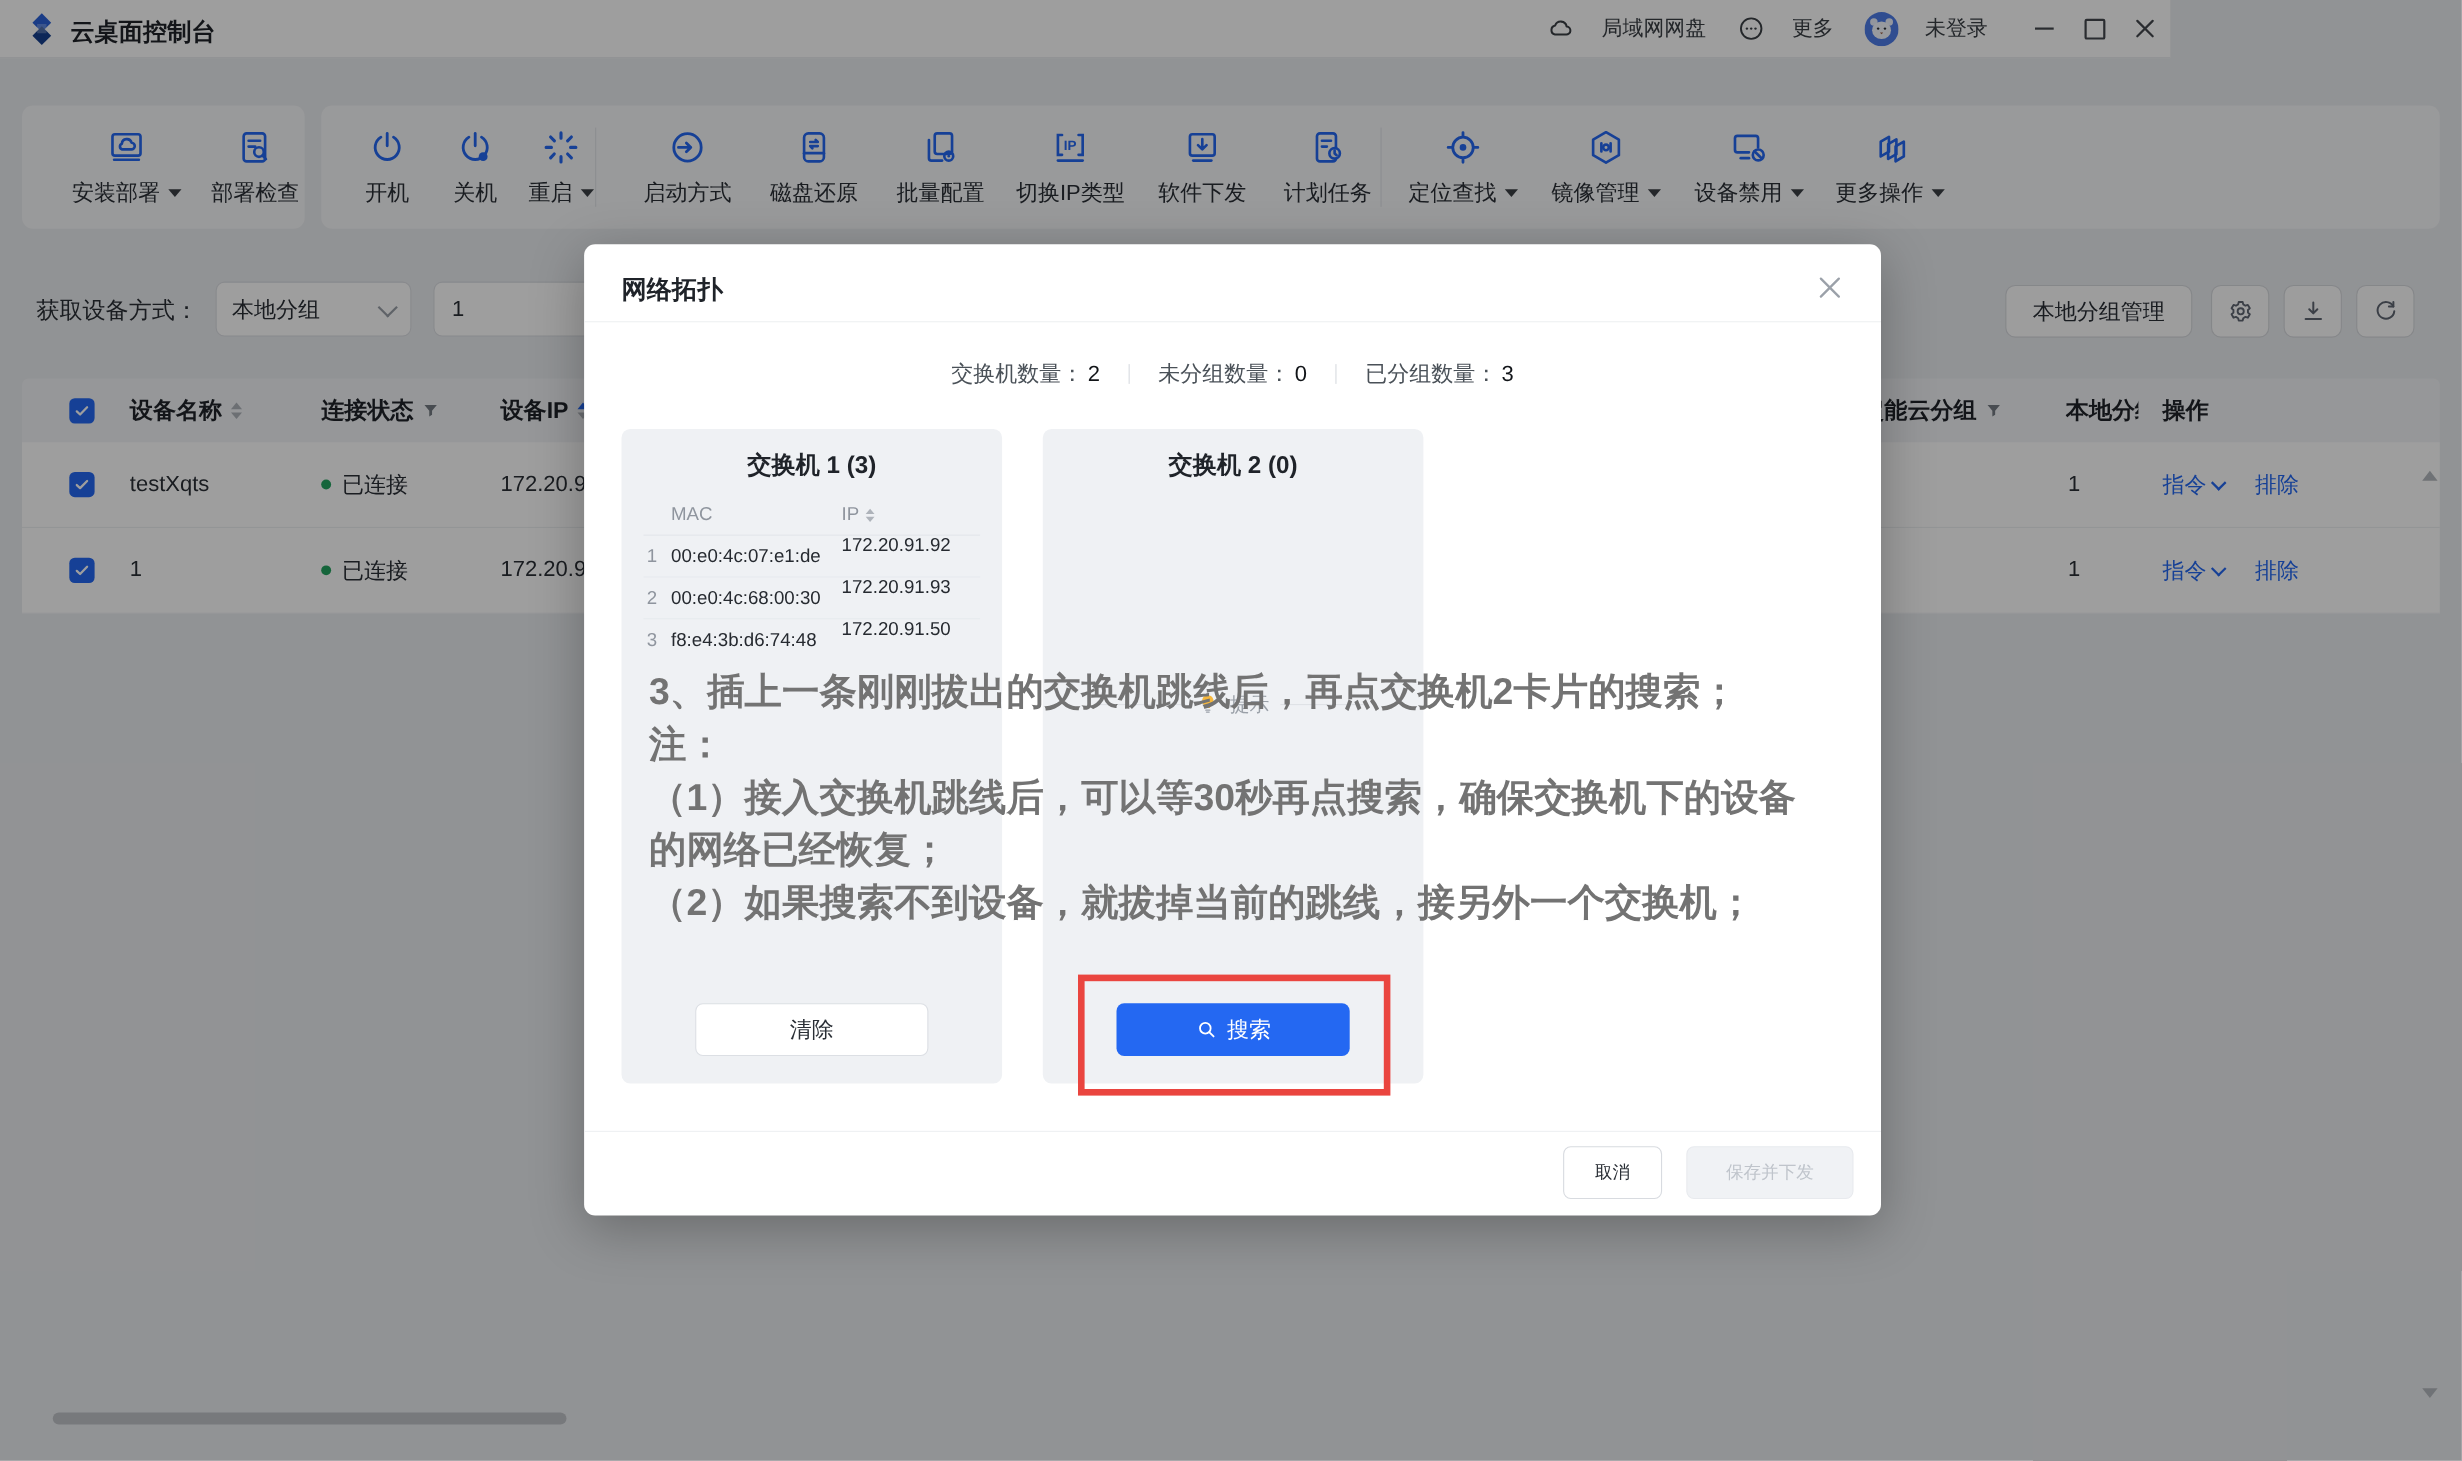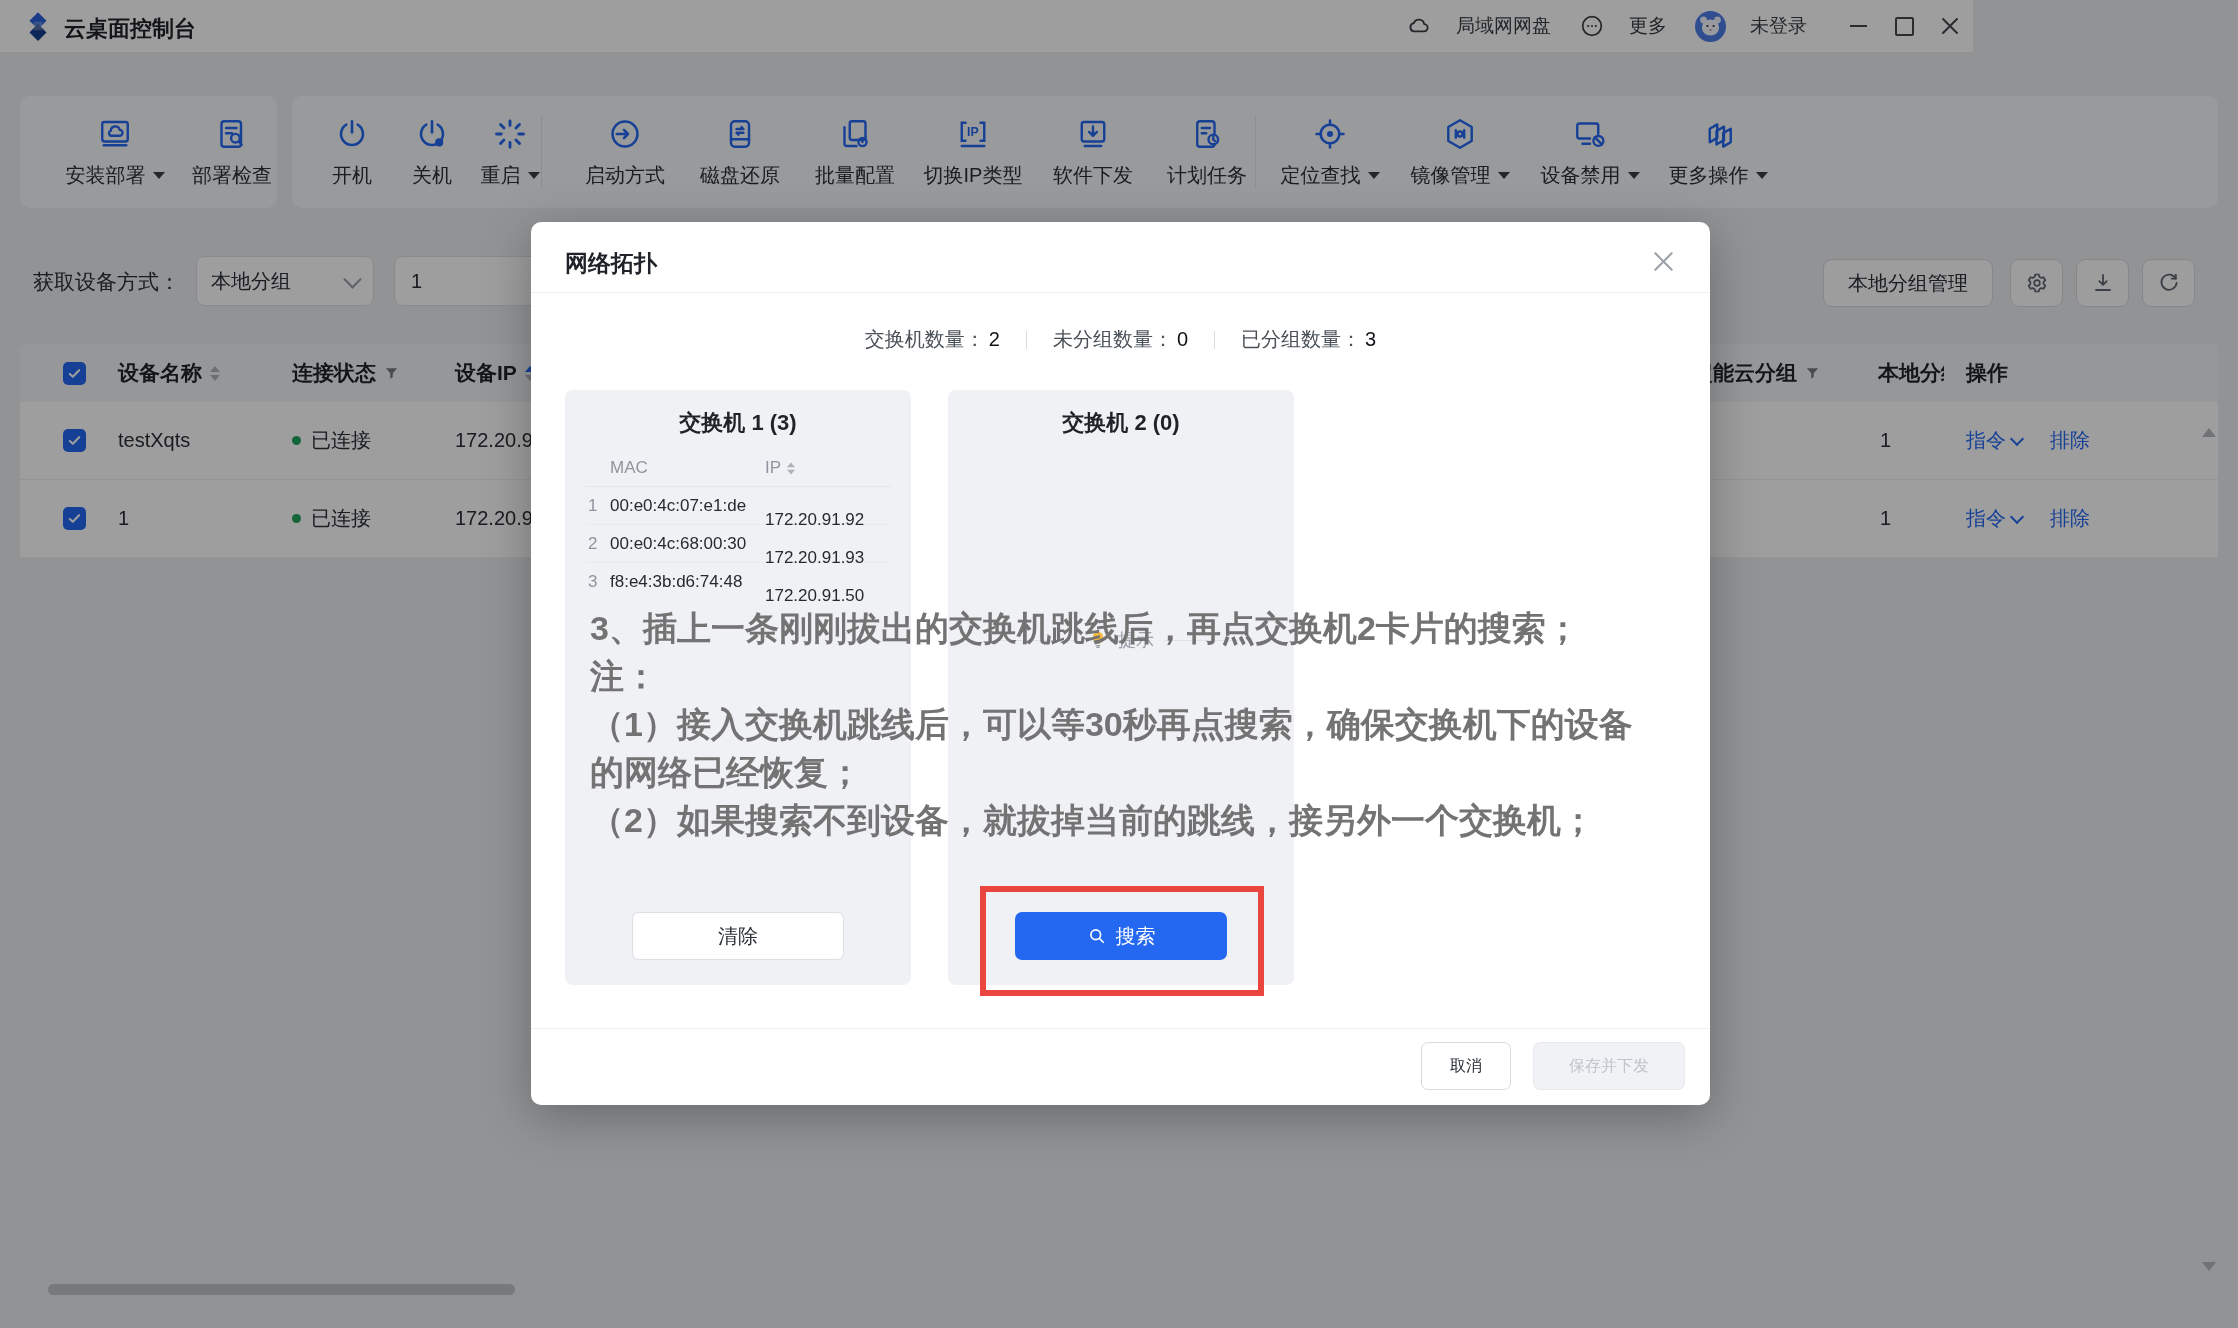--- a/index.html
+++ b/index.html
@@ -70,21 +70,21 @@
   #sw1{left:34px;} #sw2{left:417px;}
   .sw-title{position:absolute;left:0;top:18px;width:100%;text-align:center;font-size:22px;font-weight:700;color:#1f2329;}
   .sw-thead{position:absolute;left:20px;right:20px;top:62px;height:32px;font-size:17px;color:#8f959e;}
   .sw-thead .mac{position:absolute;left:25px;top:6px;}
   .sw-thead .ip{position:absolute;left:180px;top:6px;display:flex;align-items:center;cursor:pointer;}
   .sw-thead .sorticon{transform:scale(.8);margin-left:5px;}
   .sw-hline{position:absolute;left:20px;right:20px;top:96px;height:1px;background:#e3e6ea;}
   .sw-row{position:absolute;left:20px;right:20px;height:38px;font-size:17px;color:#262a30;border-bottom:1px solid #e7eaee;}
   .sw-row .idx{position:absolute;left:3px;top:10px;color:#8f959e;}
   .sw-row .mac{position:absolute;left:25px;top:10px;}
-  .sw-row .ip{position:absolute;left:180px;top:24px;}
+  .sw-row .ip{position:absolute;left:180px;top:0;}
   .hint-wrap{position:absolute;left:0;top:238px;width:100%;display:flex;flex-direction:column;align-items:center;}
   .hint-head{display:flex;align-items:center;gap:10px;color:#9aa0a8;font-size:18px;}
   .hint-line{width:78px;height:1px;background:#dfe2e6;}
   .hint-text{margin-top:24px;text-align:center;color:#9aa0a8;font-size:19px;line-height:31px;}
   .card-btn{position:absolute;left:67px;top:522px;width:212px;height:48px;border-radius:7px;display:flex;align-items:center;justify-content:center;font-size:20px;cursor:pointer;box-sizing:border-box;}
   .btn-plain{background:#fff;border:1px solid #dcdfe4;color:#2a2f36;}
   .btn-primary{background:#2468f2;color:#fff;gap:9px;}
   .modal-fdiv{position:absolute;left:0;top:806px;width:100%;height:1px;background:#eef0f2;}
   .foot-btn{position:absolute;top:820px;height:48px;border-radius:7px;display:flex;align-items:center;justify-content:center;font-size:16px;box-sizing:border-box;}
   #cancel-btn{left:890px;width:90px;background:#fff;border:1px solid #d8dbe0;color:#2a2f36;cursor:pointer;}

